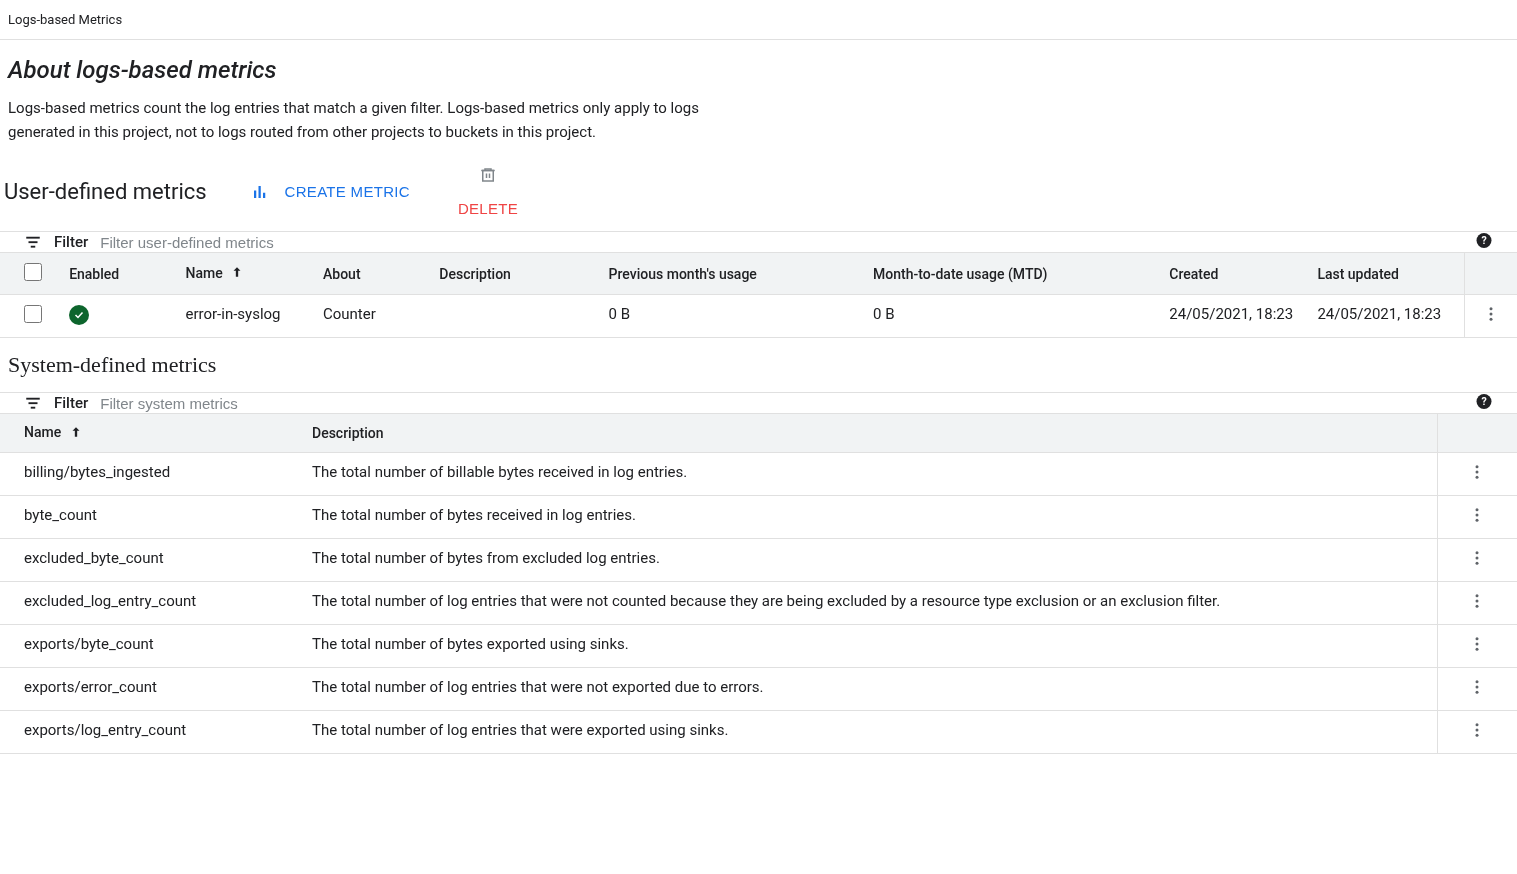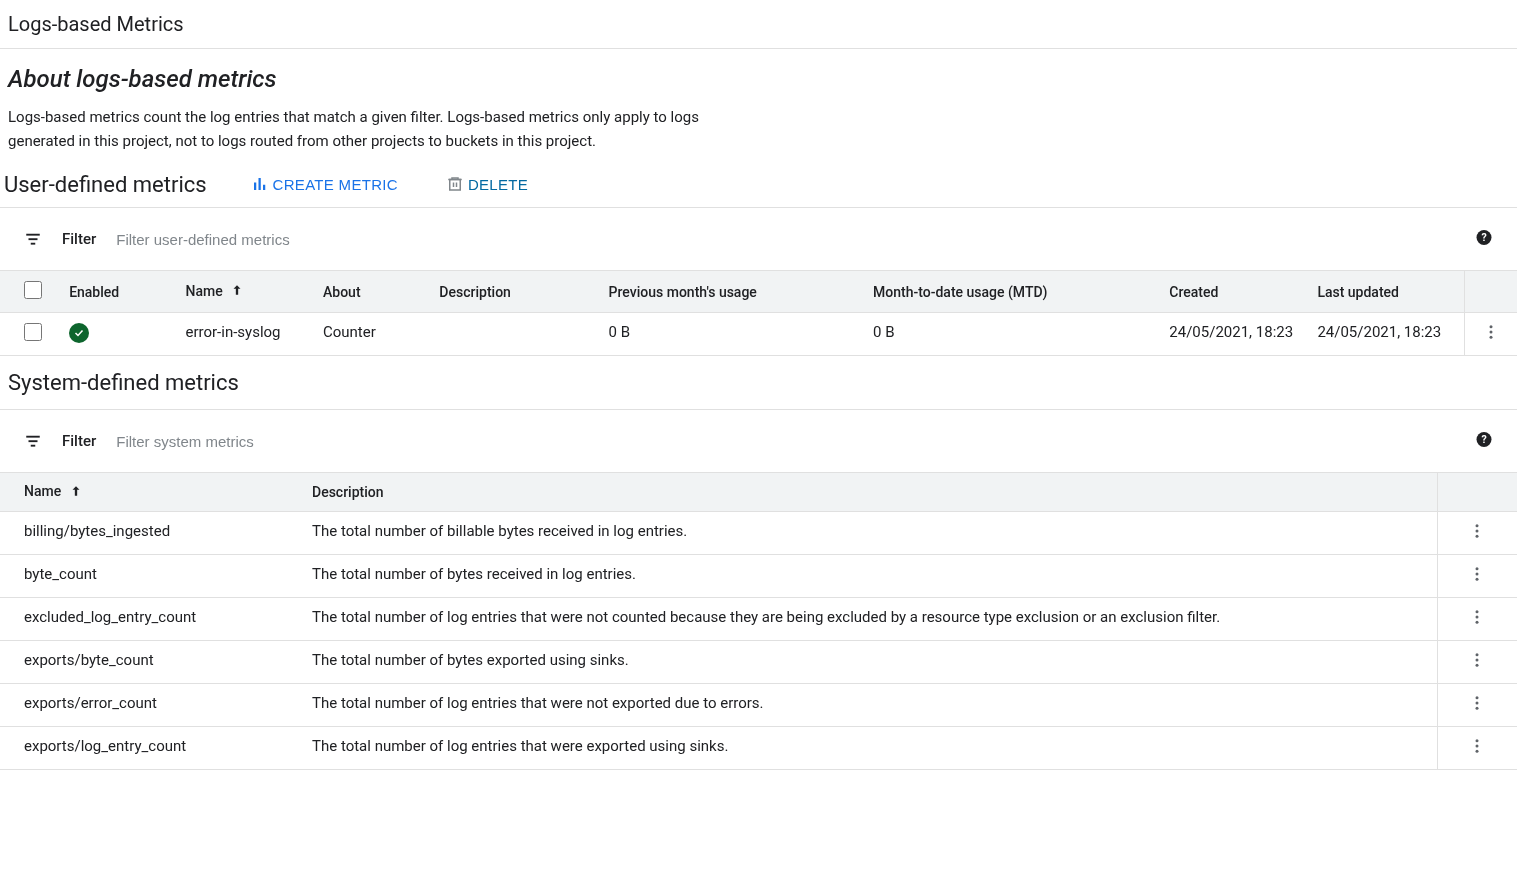--- a/index.html
+++ b/index.html
@@ -7,21 +7,21 @@
       margin: 0;
       padding: 0;
     }
     body {
       font-family: Roboto, "Helvetica Neue", Arial, sans-serif;
       font-size: 14px;
       color: #202124;
       background: #fff;
     }
     .page-title {
-      font-size: 20px;
+      font-size: 13px;
       font-weight: 400;
       padding: 12px 8px 12px 8px;
       border-bottom: 1px solid #e0e0e0;
     }
     .about-section {
       padding: 16px 8px 8px 8px;
     }
     .about-heading {
       font-size: 24px;
       font-weight: 500;
@@ -39,49 +39,50 @@
       gap: 40px;
       padding: 8px 8px 8px 4px;
     }
     .section-heading {
       font-size: 22px;
       font-weight: 400;
     }
     .action-btn {
       display: inline-flex;
       align-items: center;
-      gap: 4px;
+      gap: 16px;
       background: none;
       border: none;
       font-size: 15px;
       font-weight: 500;
       letter-spacing: 0.3px;
       cursor: pointer;
       padding: 6px 4px;
     }
     .action-btn-primary {
       color: #1a73e8;
     }
     .action-btn-muted {
-      color: #0369a1;
+      color: #ef4444;
+      flex-direction: column;
     }
     .icon {
       display: inline-flex;
       width: 18px;
       height: 18px;
     }
     .icon svg {
       width: 100%;
       height: 100%;
     }
     .filter-bar {
       display: flex;
       align-items: center;
-      gap: 20px;
-      padding: 22px 24px;
+      gap: 12px;
+      padding: 1px 24px;
       border-bottom: 1px solid #e0e0e0;
       border-top: 1px solid #e0e0e0;
       position: relative;
     }
     .filter-label {
       font-weight: 500;
       font-size: 15px;
     }
     .filter-input {
       border: none;
@@ -165,20 +166,21 @@
       justify-content: center;
     }
     .check-success svg {
       width: 12px;
       height: 12px;
     }
     .system-section-heading {
       padding: 14px 8px 14px 8px;
       font-size: 22px;
       font-weight: 400;
+      font-family: Liberation Serif, serif;
     }
     .user-table-wrap, .system-table-wrap {
       width: 100%;
       overflow-x: auto;
     }
   </style>
 </head>
 <body>
 
 <div class="page-title">Logs-based Metrics</div>
@@ -345,20 +347,33 @@
       <span class="more-icon">
         <svg viewBox="0 0 24 24" fill="#5f6368">
                 <circle cx="12" cy="5" r="2"></circle>
                 <circle cx="12" cy="12" r="2"></circle>
                 <circle cx="12" cy="19" r="2"></circle>
               </svg>
       </span>
     </td>
         </tr>
         <tr>
+    <td class="sys-name-col">excluded_byte_count</td>
+    <td class="sys-desc-col">The total number of bytes from excluded log entries.</td>
+    <td class="sys-actions-col">
+      <span class="more-icon">
+        <svg viewBox="0 0 24 24" fill="#5f6368">
+                <circle cx="12" cy="5" r="2"></circle>
+                <circle cx="12" cy="12" r="2"></circle>
+                <circle cx="12" cy="19" r="2"></circle>
+              </svg>
+      </span>
+    </td>
+        </tr>
+        <tr>
     <td class="sys-name-col">excluded_log_entry_count</td>
     <td class="sys-desc-col">The total number of log entries that were not counted because they are being excluded by a resource type exclusion or an exclusion filter.</td>
     <td class="sys-actions-col">
       <span class="more-icon">
         <svg viewBox="0 0 24 24" fill="#5f6368">
                 <circle cx="12" cy="5" r="2"></circle>
                 <circle cx="12" cy="12" r="2"></circle>
                 <circle cx="12" cy="19" r="2"></circle>
               </svg>
       </span>

